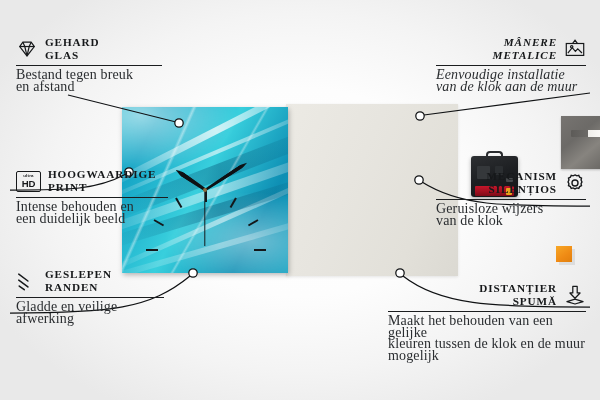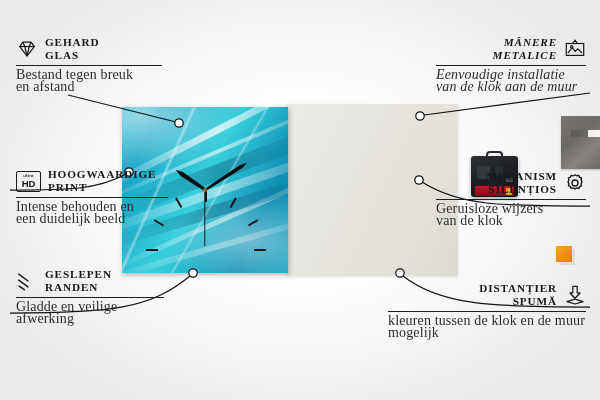--- a/index.html
+++ b/index.html
@@ -329,17 +329,18 @@
         <svg viewBox="0 0 24 24">
             <g fill="none" stroke="currentColor" stroke-width="1.35" stroke-linejoin="round">
           <path d="M9.6 2.6 h4.8 v7.2 h3.1 L12 15.6 L6.5 9.8 h3.1 Z"></path>
           <path d="M12 16.6 L3.2 19.2 L12 21.8 L20.8 19.2 Z"></path>
         </g>
           </svg>
       </span>
     </div>
     <div class="rule"></div>
     <div class="fsub">
+      <div>Maakt het behouden van een gelijke</div>
       <div>kleuren tussen de klok en de muur mogelijk</div>
     </div>
   </div>
 
 </div>
 
 </body></html>

